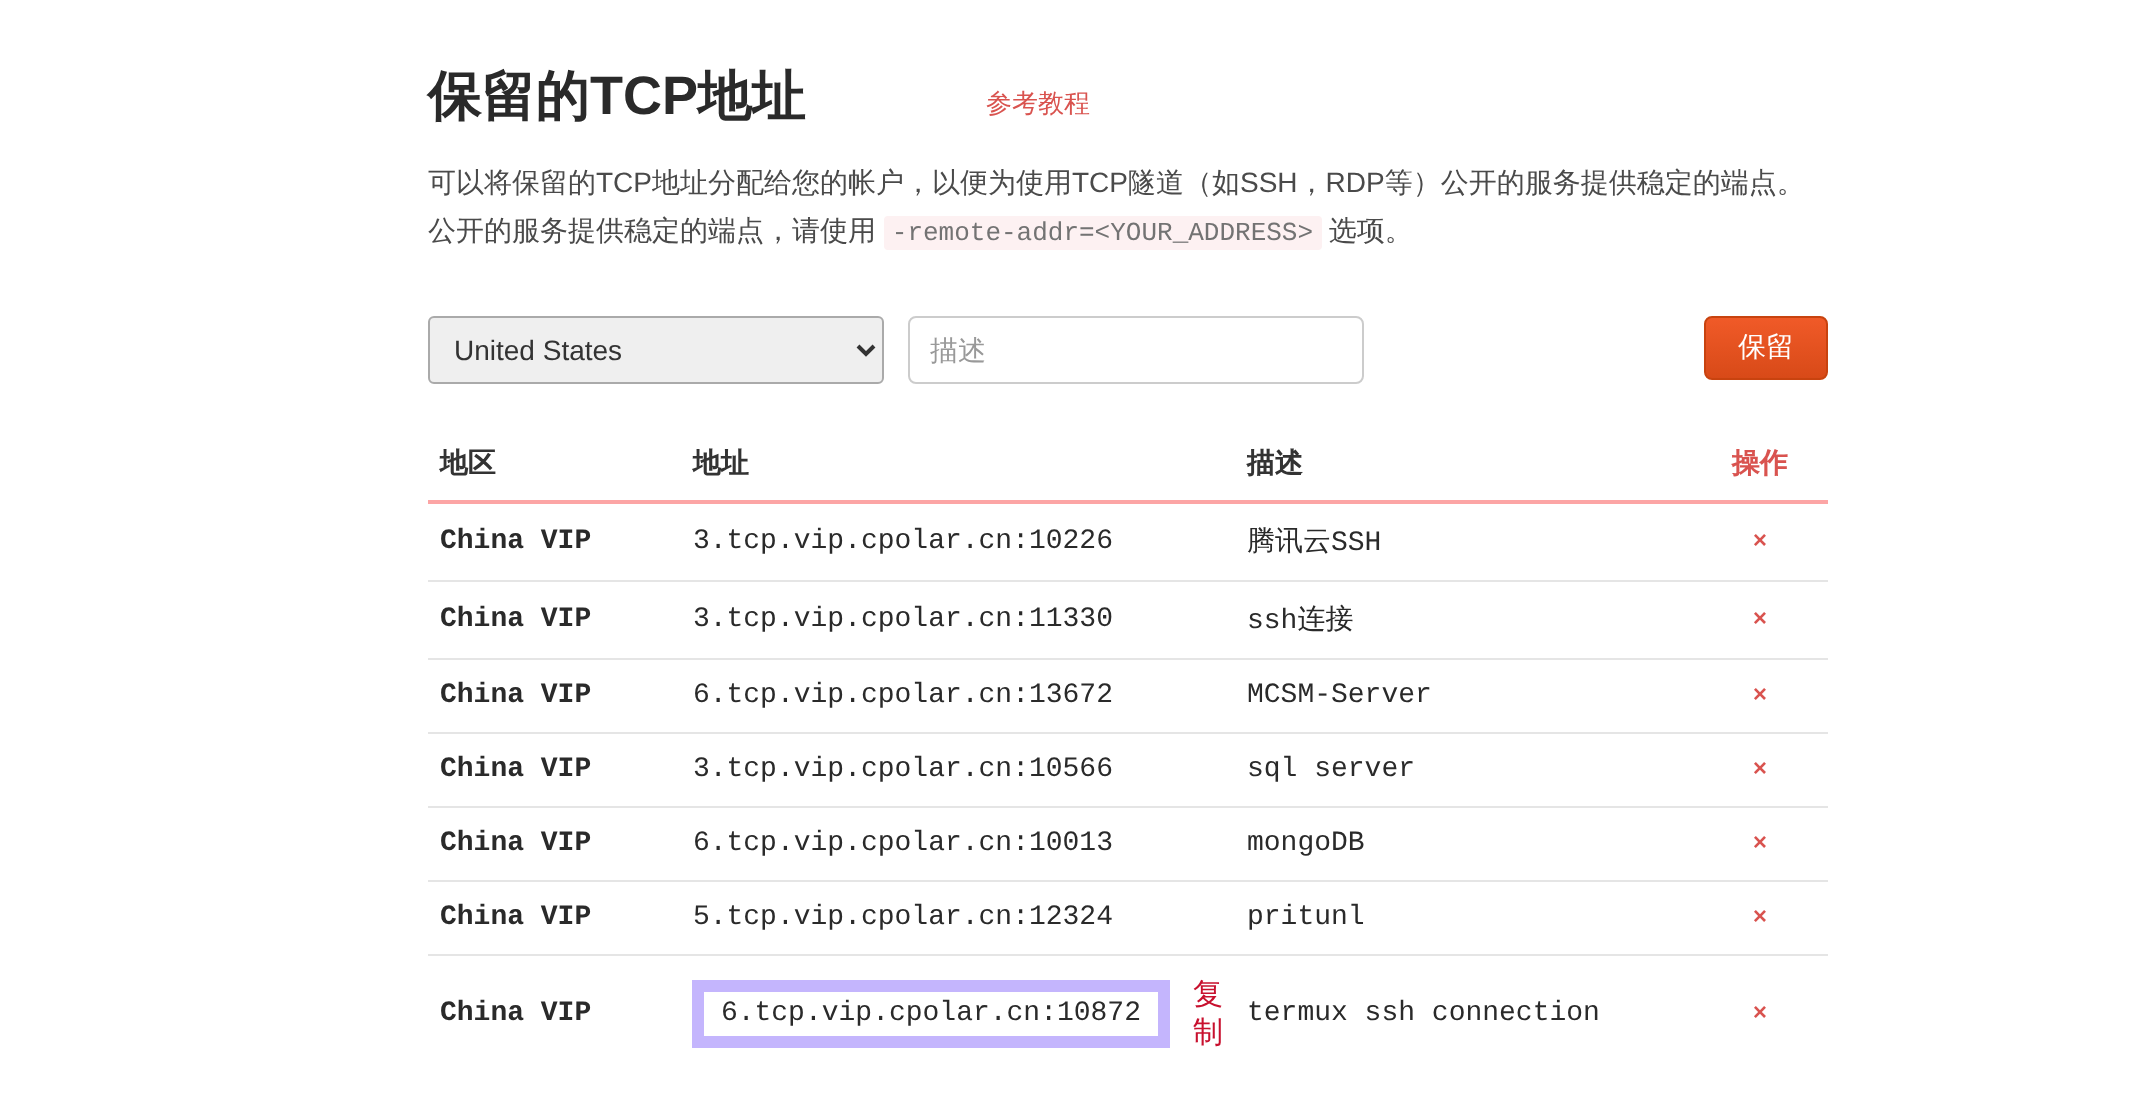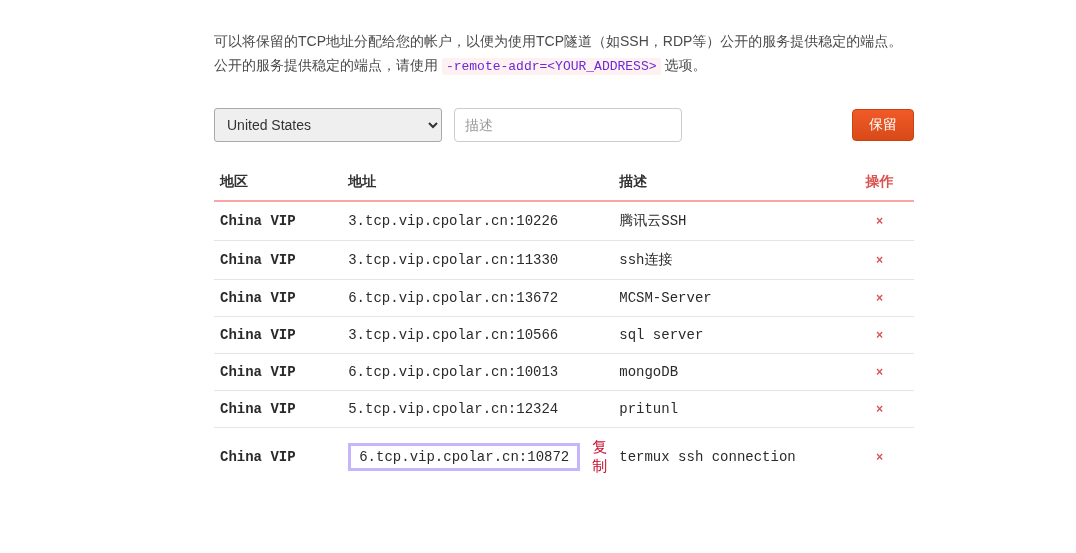--- a/index.html
+++ b/index.html
@@ -31,30 +31,30 @@
       margin-top: 8px;
     }
     .description {
       font-size: 14px;
       color: #4a4a4a;
       line-height: 1.7;
       margin-bottom: 30px;
     }
     .code-inline {
       background: #fdf1f2;
-      color: #6d28d9;
+      color: #737373;
       font-family: "Courier New", monospace;
       font-size: 13px;
       padding: 1px 4px;
       border-radius: 2px;
       margin-top: 32px;
     }
     .form-row {
       display: flex;
-      align-items: center;
+      align-items: flex-start;
       gap: 12px;
       margin-bottom: 22px;
     }
     select.form-control {
       width: 228px;
       height: 34px;
       font-size: 14px;
       padding: 4px 8px;
       border: 1px solid #aaa;
       border-radius: 3px;
@@ -105,39 +105,43 @@
     .col-addr { width: 265px; margin-left: 22px; }
     .col-desc { width: 235px; }
     .col-action { width: 70px; text-align: center; color: #d9534f; }
     .delete-x {
       color: #d9534f;
       font-weight: bold;
       cursor: pointer;
       font-size: 12px;
     }
     .addr-highlight {
-      border: 3px solid #c4b5fd;
+      border: 6px solid #c4b5fd;
       padding: 3px 8px;
       display: inline-block;
       margin-right: 12px;
     }
     .copy-label {
       color: #c8102e;
       font-size: 15px;
       font-weight: 500;
     }
     .addr-cell-flex {
       display: flex;
       align-items: center;
     }
   </style>
 </head>
 <body>
 
 <div class="container">
+  <div class="header-row">
+    <h1>保留的TCP地址</h1>
+    <a href="#" class="tutorial-link">参考教程</a>
+  </div>
 
   <p class="description">
     <span>可以将保留的TCP地址分配给您的帐户，以便为使用TCP隧道（如SSH，RDP等）公开的服务提供稳定的端点。 公开的服务提供稳定的端点，请使用 </span><span class="code-inline">-remote-addr=&lt;YOUR_ADDRESS&gt;</span><span> 选项。</span>
   </p>
 
   <div class="form-row">
     <select class="form-control">
       <option>United States</option>
     </select>
     <input type="text" class="form-control" placeholder="描述" style="">

